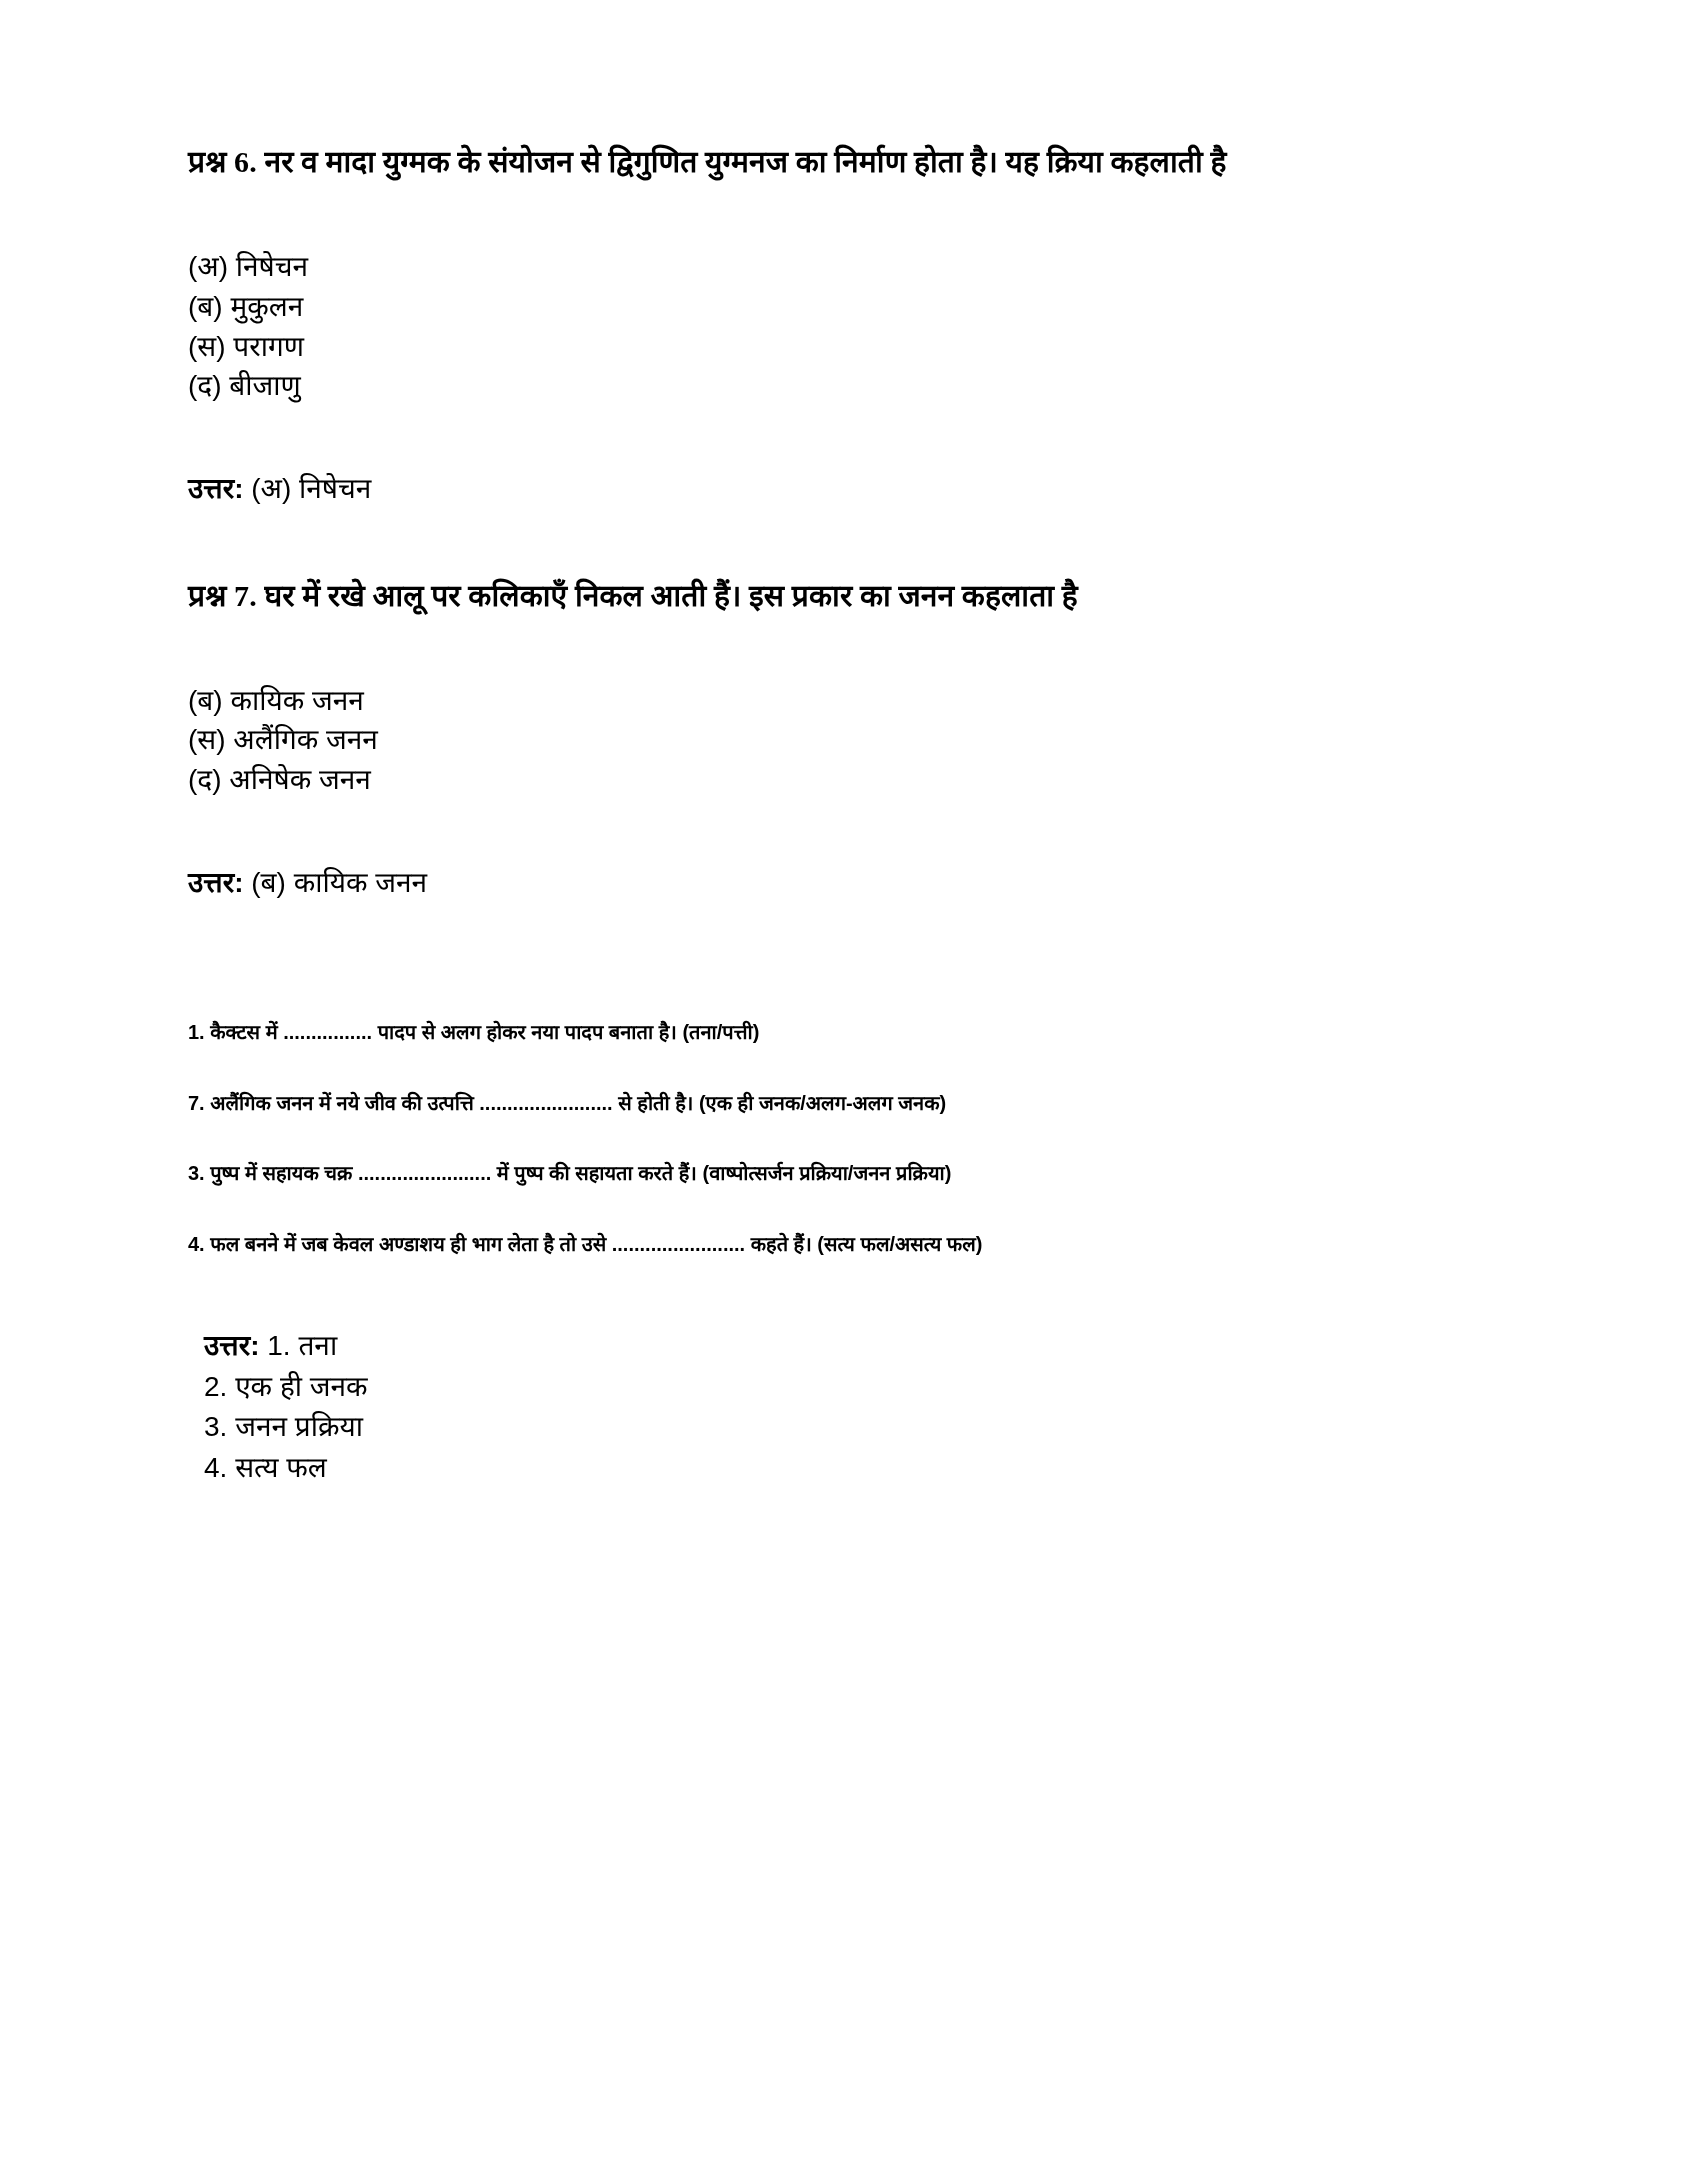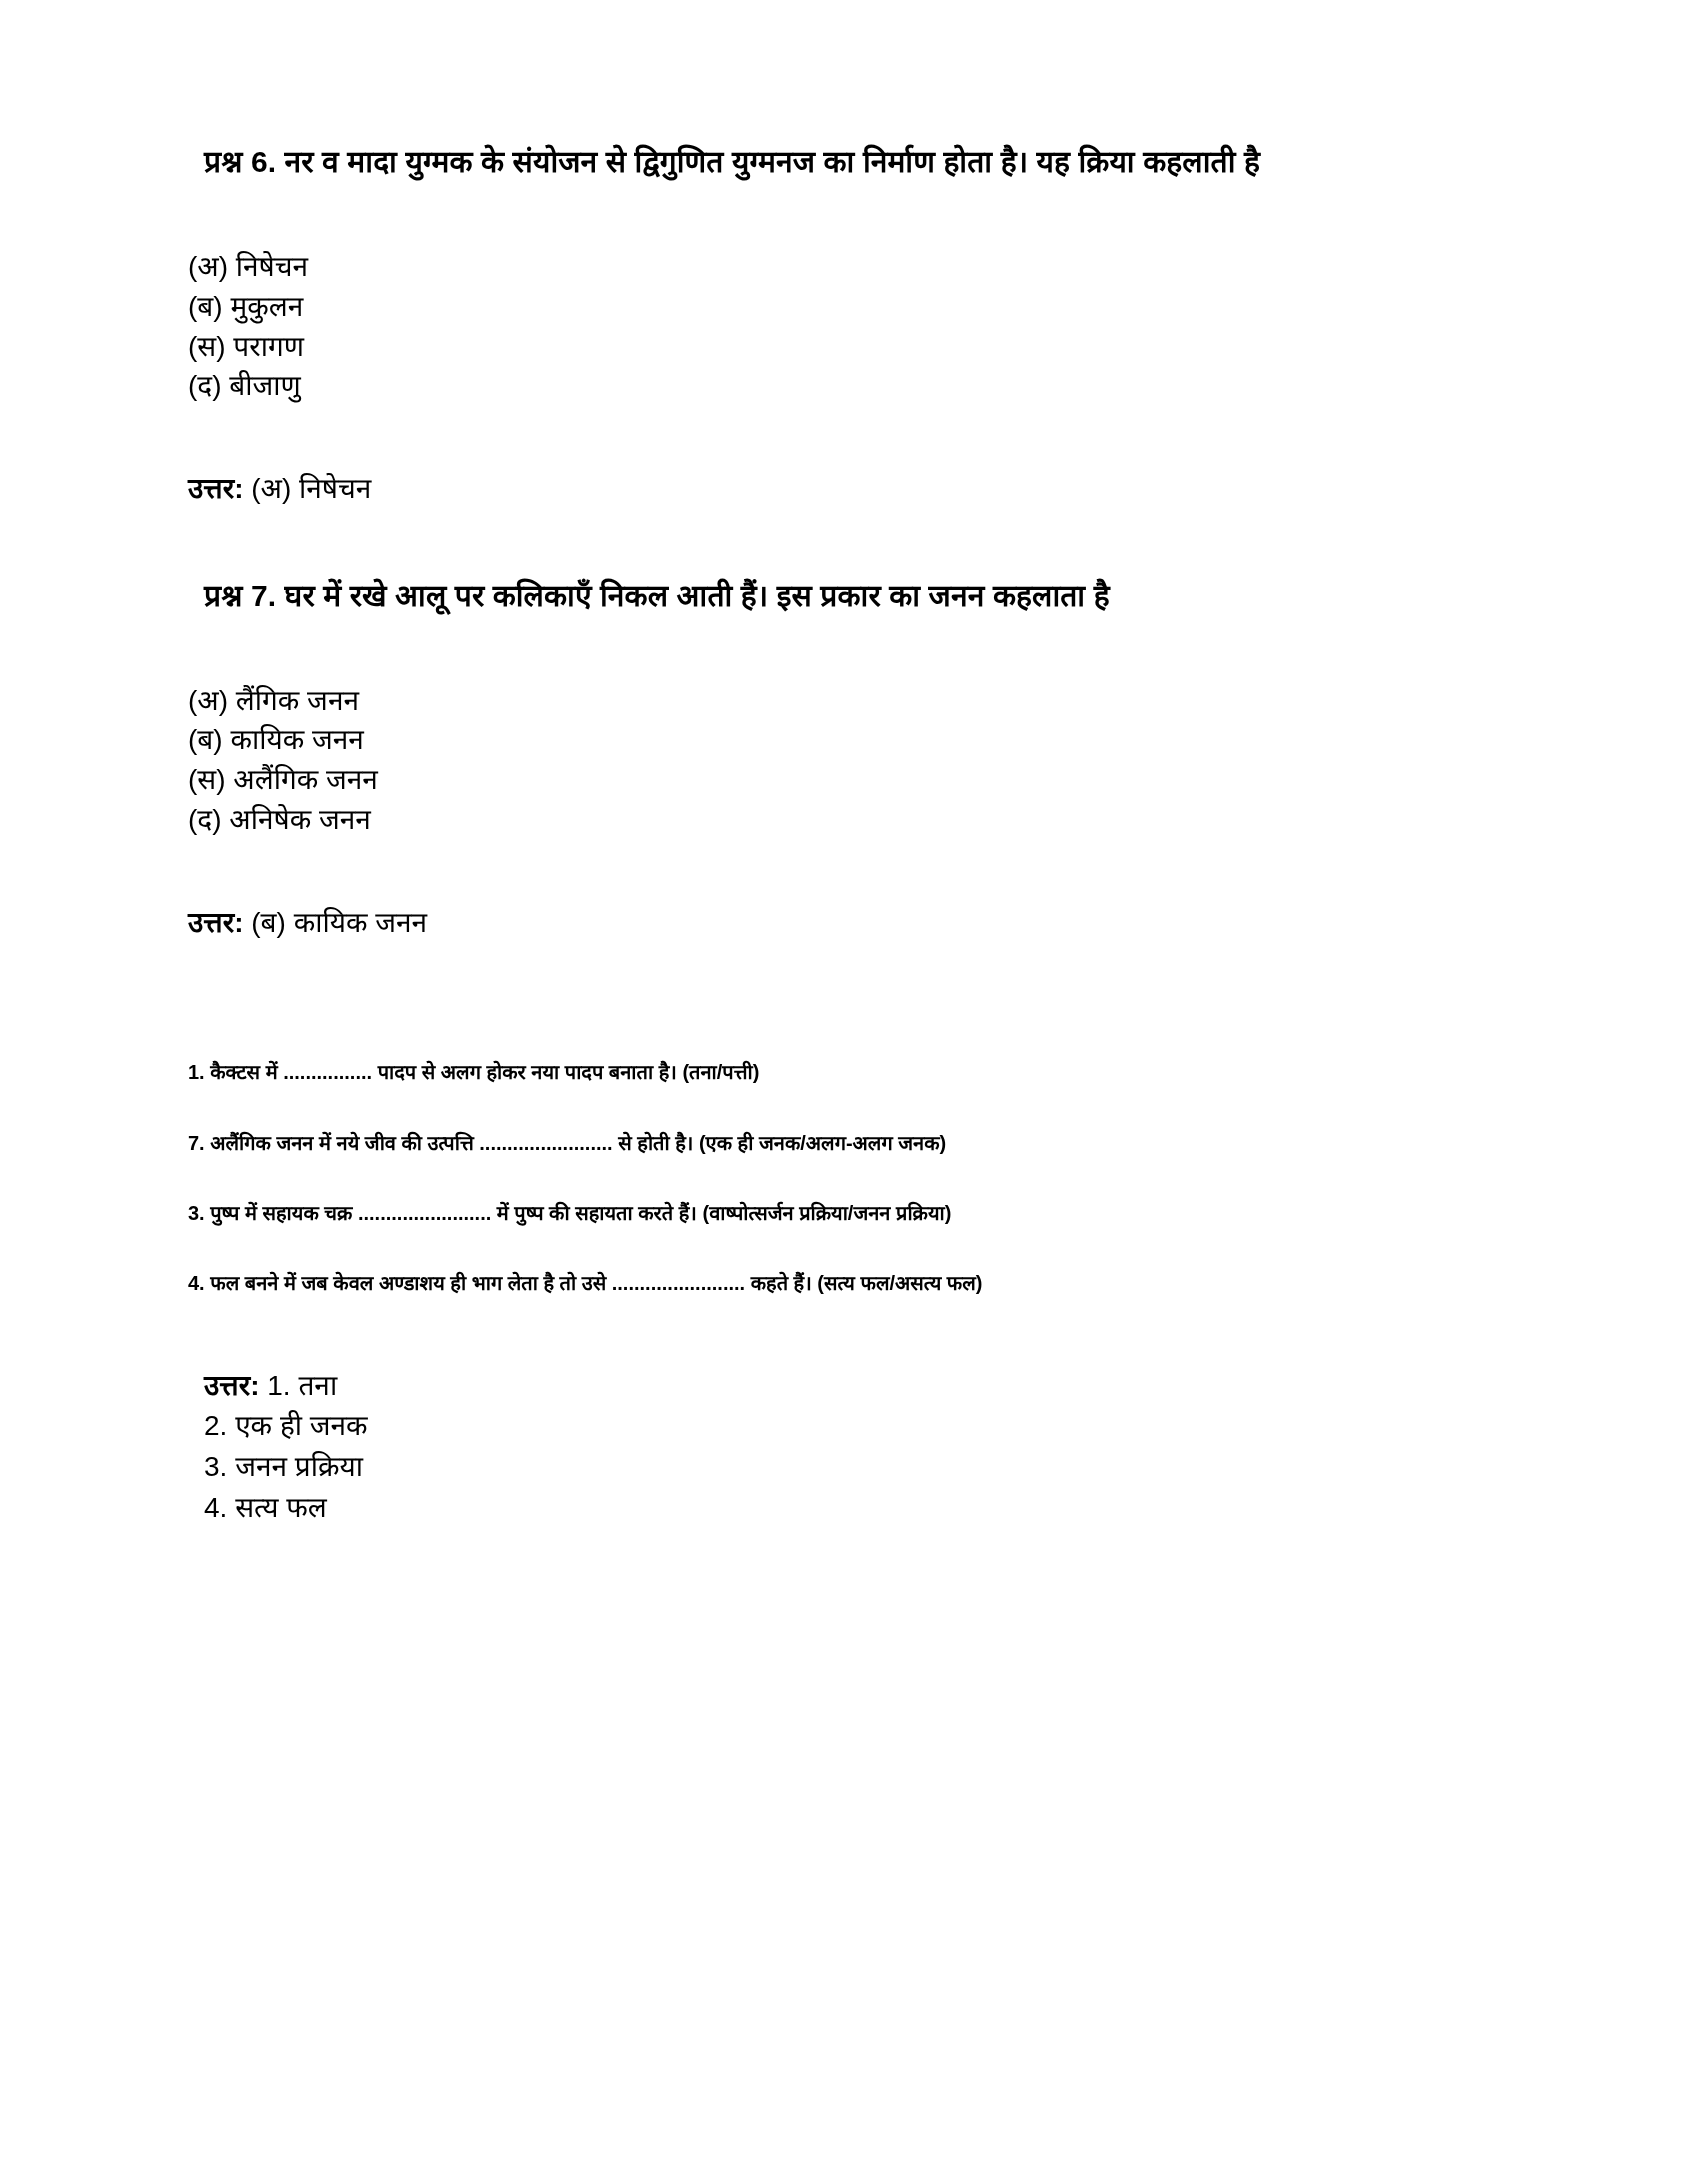--- a/index.html
+++ b/index.html
@@ -25,22 +25,23 @@
   }
   .content {
     width: 1247px;
   }
 
   
   .q-text {
     font-size: 30px;
     font-weight: 700;
     line-height: 1.50;
-    margin: 0 0 0 16px;
+    margin: 0 0 0 0;
     letter-spacing: 0.1px;
+    font-family: Liberation Serif, serif;
   }
   .block-gap-lg { height: 63px; }
   .block-gap-md { height: 51px; }
   .block-gap-sm { height: 40px; }
 
   .options {
     margin: 0;
     padding: 0;
     list-style: none;
   }
@@ -117,21 +118,20 @@
       <span class="answer-value">(अ) निषेचन</span>
     </p>
 
     <div class="block-gap-lg"></div>
 
     <p class="q-text">प्रश्न 7. घर में रखे आलू पर कलिकाएँ निकल आती हैं। इस प्रकार का जनन कहलाता है</p>
 
     <div class="block-gap-lg"></div>
 
     <ul class="options">
-      <li class="option">(अ) लैंगिक जनन</li>
       <li class="option">(ब) कायिक जनन</li>
       <li class="option">(स) अलैंगिक जनन</li>
       <li class="option">(द) अनिषेक जनन</li>
     </ul>
 
     <div class="block-gap-lg"></div>
 
     <p class="answer-line">
       <span class="answer-label">उत्तर:</span>
       <span class="answer-value">(ब) कायिक जनन</span>

